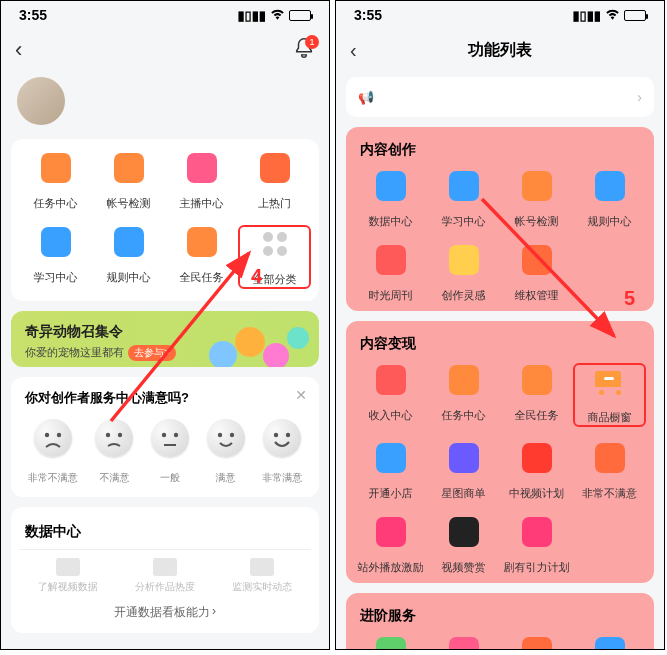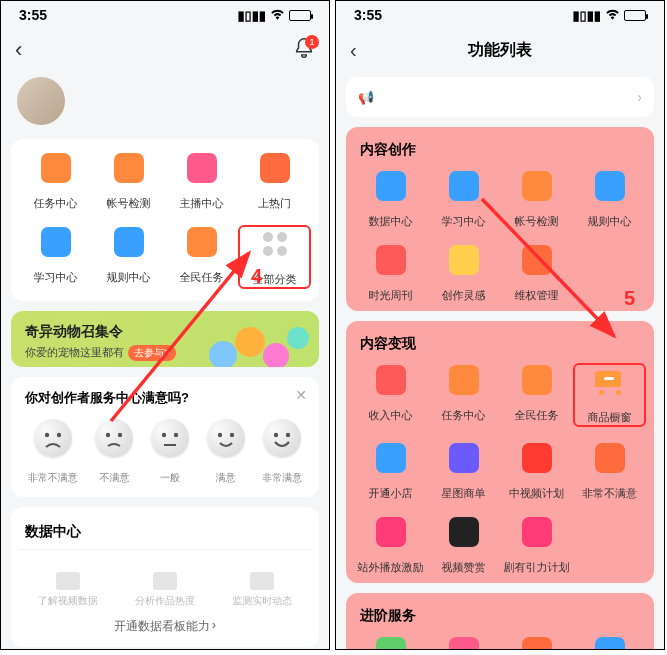--- a/index.html
+++ b/index.html
@@ -94,21 +94,21 @@
 
   .survey { position:relative; }
   .survey .close{position:absolute;top:10px;right:12px;color:#aaa;font-size:14px;}
   .survey .q{font-weight:600;font-size:13px;margin-bottom:12px;padding-left:6px;}
   .faces{display:flex;justify-content:space-around;}
   .face-col{display:flex;flex-direction:column;align-items:center;gap:14px;}
   .face{width:38px;height:38px;border-radius:50%;background:radial-gradient(circle at 30% 30%,#fafafa,#d5d5d5);box-shadow:0 1px 2px rgba(0,0,0,.15);position:relative;}
   .face-lbl{font-size:10px;color:#888;}
 
   .data-card .hd{font-weight:700;font-size:14px;padding:4px 6px 8px;}
-  .data-row{display:flex;justify-content:space-around;border-top:1px solid #eee;padding-top:22px;}
+  .data-row{display:flex;justify-content:space-around;border-top:1px solid #eee;padding-top:8px;}
   .data-col{display:flex;flex-direction:column;align-items:center;gap:4px;}
   .data-col .ic2{width:24px;height:18px;background:#e5e5e5;border-radius:3px;}
   .data-col .t{font-size:10px;color:#bbb;}
   .open-link{font-size:12px;color:#666;display:flex;justify-content:center;gap:2px;padding-top:10px;}
 
   
   .title-bar{display:flex;align-items:center;justify-content:center;position:relative;height:42px;}
   .title-bar .back{position:absolute;left:14px;font-size:20px;color:#333;}
   .title-bar .tt{font-weight:600;font-size:16px;}
 

